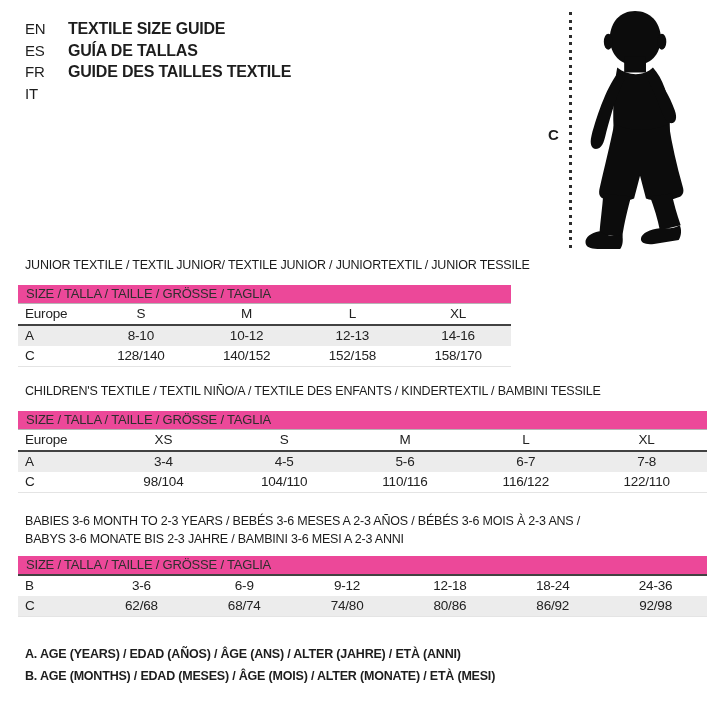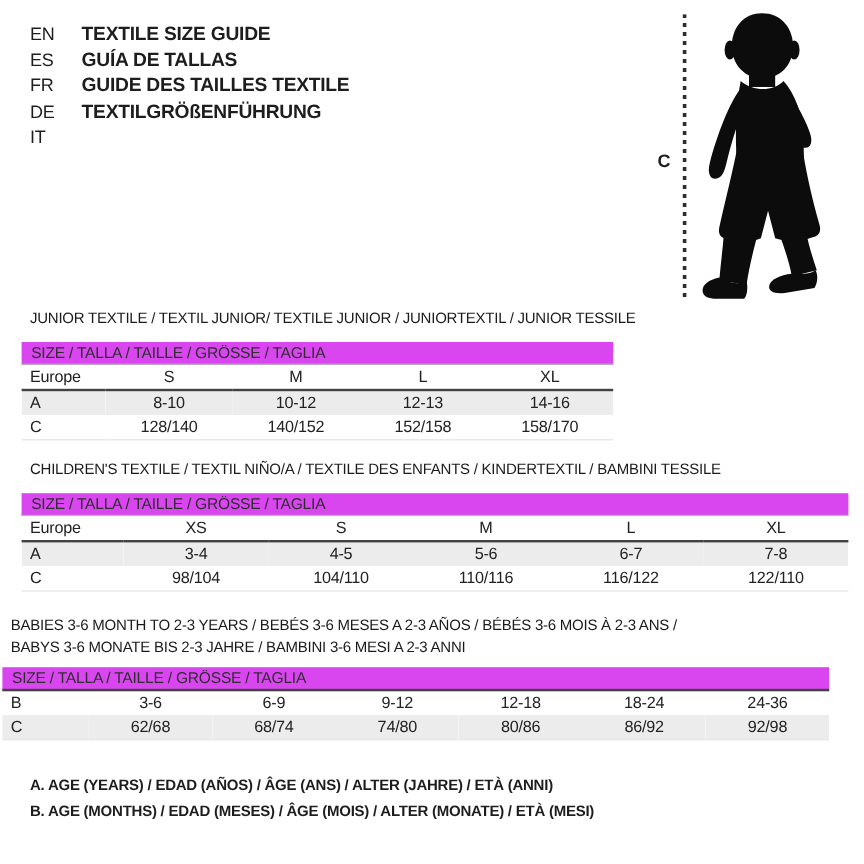--- a/index.html
+++ b/index.html
@@ -25,21 +25,21 @@
     position: absolute; left: 569px; top: 12px; width: 3px; height: 238px;
     background: repeating-linear-gradient(to bottom, #2d2d2d 0px, #2d2d2d 3px, transparent 3px, transparent 7.5px);
   }
   .silhouette { position: absolute; left: 583px; top: 9px; }
 
   
   .sec { position: absolute; }
   .sec-title { font-weight: 400; font-size: 12.5px; color: #1b1b1b; margin-left: 7px; white-space: nowrap; }
   .sec-title.wrap { white-space: normal; width: 585px; line-height: 18px; }
   .size-bar {
-    background: #d946ef; height: 18px; line-height: 18px;
+    background: #ec4899; height: 18px; line-height: 18px;
     font-size: 13px; color: #2e2e2e; padding-left: 8px;
     border-bottom: 1px solid #b5b5b5;
   }
   .size-bar.dark-under { border-bottom: 2px solid #424242; }
 
   table.size-table { border-collapse: collapse; table-layout: fixed; width: 100%; }
   table.size-table td {
     height: 20px; font-size: 13.5px; color: #222; text-align: center;
     padding: 0; line-height: 20px; overflow: hidden;
   }
@@ -64,24 +64,20 @@
       <span class="lang-code">EN</span>
       <span class="lang-label">TEXTILE SIZE GUIDE</span>
     </div>
     <div class="lang-row">
       <span class="lang-code">ES</span>
       <span class="lang-label">GUÍA DE TALLAS</span>
     </div>
     <div class="lang-row">
       <span class="lang-code">FR</span>
       <span class="lang-label">GUIDE DES TAILLES TEXTILE</span>
-    </div>
-    <div class="lang-row">
-      <span class="lang-code">DE</span>
-      <span class="lang-label">TEXTILGRÖßENFÜHRUNG</span>
     </div>
     <div class="lang-row">
       <span class="lang-code">IT</span>
     </div>
   </div>
 
   <span class="c-label">C</span>
   <div class="dotted-line"></div>
   <svg class="silhouette" width="122" height="243" viewBox="0 0 120 245" aria-hidden="true">
     <g fill="#0c0c0c">
@@ -180,21 +176,21 @@
         <td>98/104</td>
         <td>104/110</td>
         <td>110/116</td>
         <td>116/122</td>
         <td>122/110</td>
       </tr>
     </tbody>
       </table>
   </div>
 
-  <div class="sec" style="left:2px; top:512px; width:689px;">
+  <div class="sec" style="left:18px; top:512px; width:689px;">
     <div class="sec-title wrap">BABIES 3-6 MONTH TO 2-3 YEARS / BEBÉS 3-6 MESES A 2-3 AÑOS / BÉBÉS 3-6 MOIS À 2-3 ANS / BABYS 3-6 MONATE BIS 2-3 JAHRE / BAMBINI 3-6 MESI A 2-3 ANNI</div>
     <div class="gap8"></div>
     <div class="size-bar dark-under">SIZE / TALLA / TAILLE / GRÖSSE / TAGLIA</div>
     <table class="size-table">
       <colgroup>
           <col style="width:72px">
           <col>
           <col>
           <col>
           <col>

